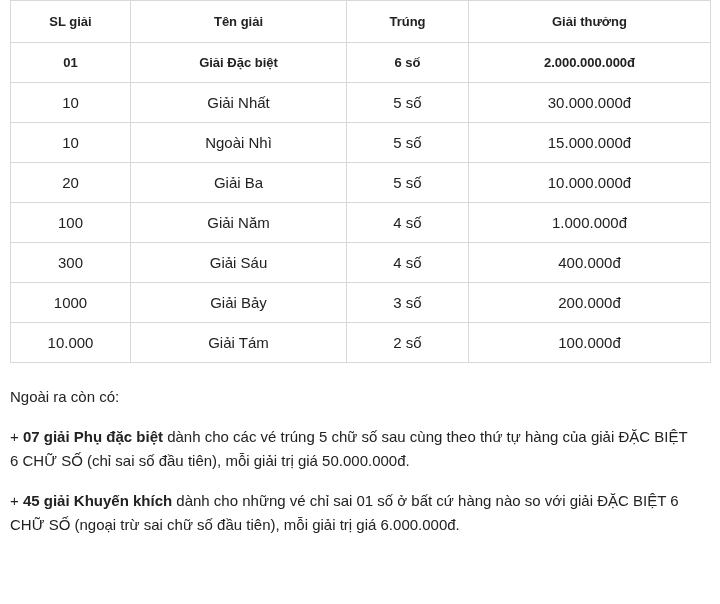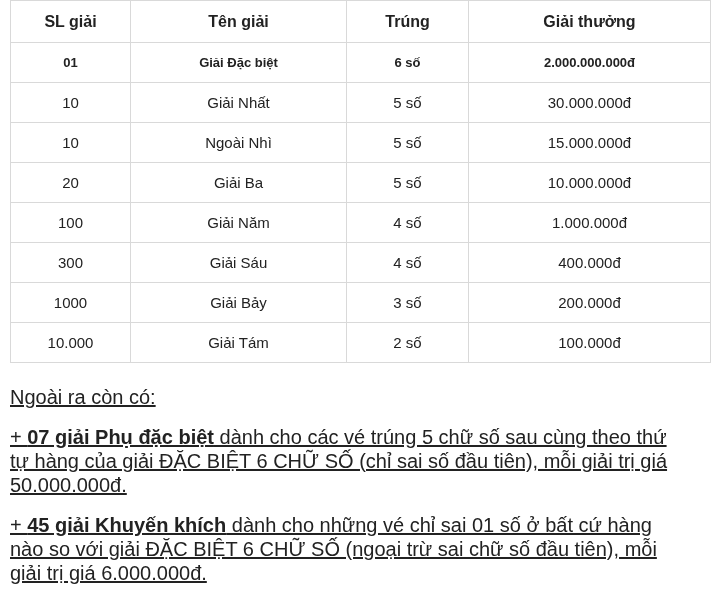--- a/index.html
+++ b/index.html
@@ -30,45 +30,44 @@
     border: 1px solid #d9d9d9;
     text-align: center;
     font-size: 15px;
     color: #222222;
     padding: 0;
     height: 39px;
     vertical-align: middle;
   }
   table.prize-table thead th {
     font-weight: bold;
-    font-size: 16px;
+    font-size: 13px;
     height: 41px;
     text-align: center;
   }
   table.prize-table tbody tr.special td {
     font-weight: bold;
     font-size: 13px;
   }
   col.c1 { width: 120px; }
   col.c2 { width: 216px; }
   col.c3 { width: 122px; }
   col.c4 { width: 242px; }
 
   .notes {
     margin: 0;
     padding: 22px 10px 0 10px;
     width: 700px;
     box-sizing: border-box;
   }
   .notes p {
     margin: 0 0 16px 0;
-    font-size: 20px;
+    font-size: 15px;
     line-height: 24px;
     color: #222222;
-    text-decoration: underline;
   }
   .notes p:last-child {
     margin-bottom: 13px;
   }
   .notes b {
     font-weight: bold;
   }
 </style>
 </head>
 <body>

